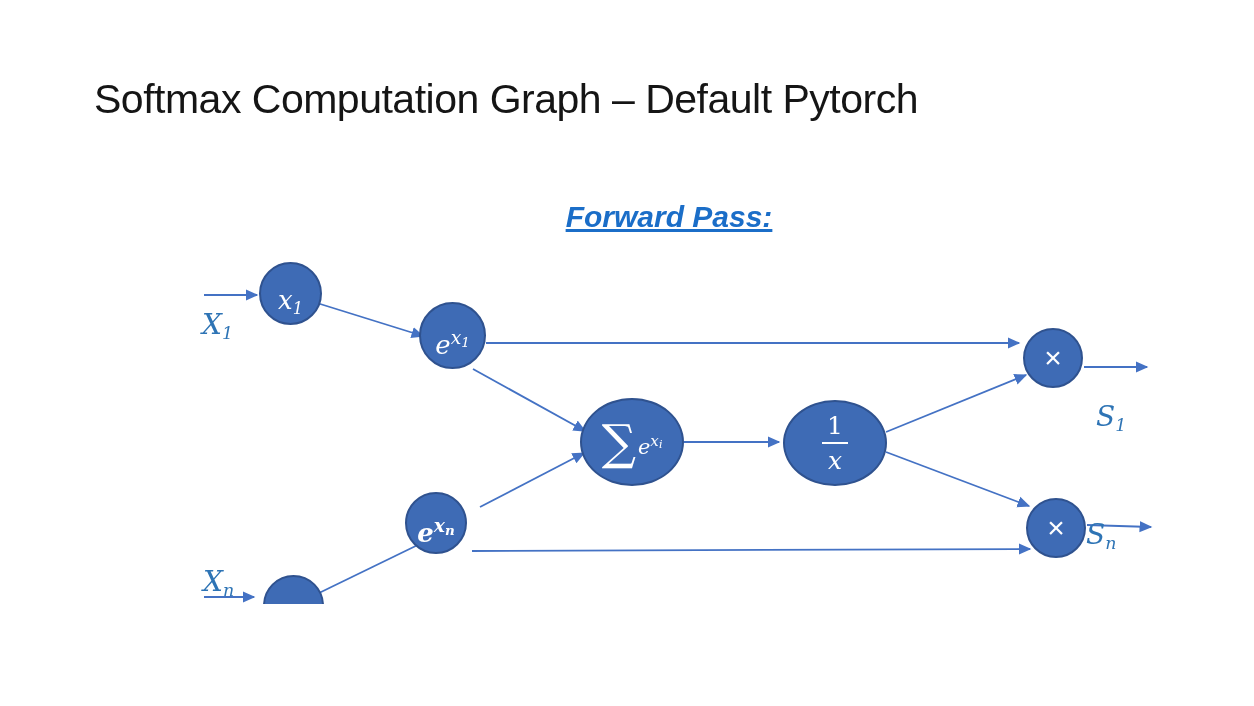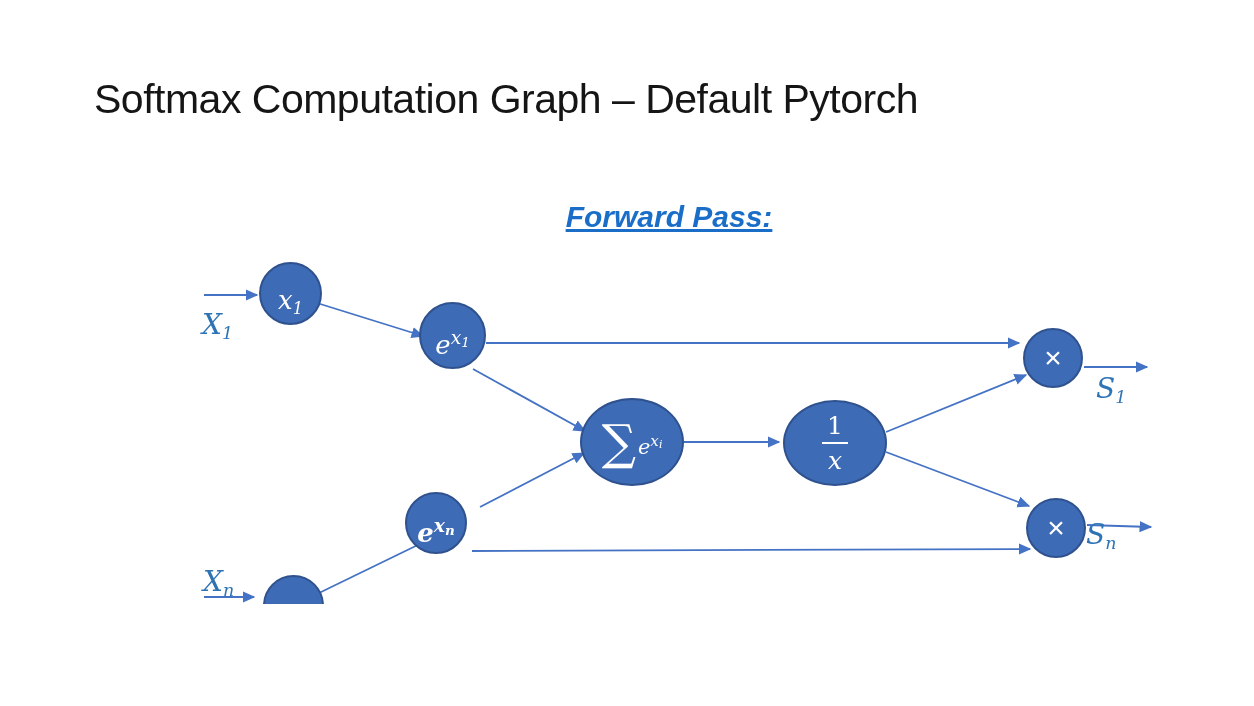--- a/index.html
+++ b/index.html
@@ -120,21 +120,21 @@
   </div>
 
   <div class="iolabel m" style="left:202px;top:294px;">
     <span>X</span><span class="sb">1</span>
   </div>
 
   <div class="iolabel m" style="left:203px;top:551px;">
     <span>X</span><span class="sb">n</span>
   </div>
 
-  <div class="iolabel m" style="left:1096px;top:358px;">
+  <div class="iolabel m" style="left:1096px;top:386px;">
     <span>S</span><span class="sb">1</span>
   </div>
 
   <div class="iolabel m" style="left:1086px;top:504px;">
     <span>S</span><span class="sb">n</span>
   </div>
 
 </div>
 
 </body></html>

